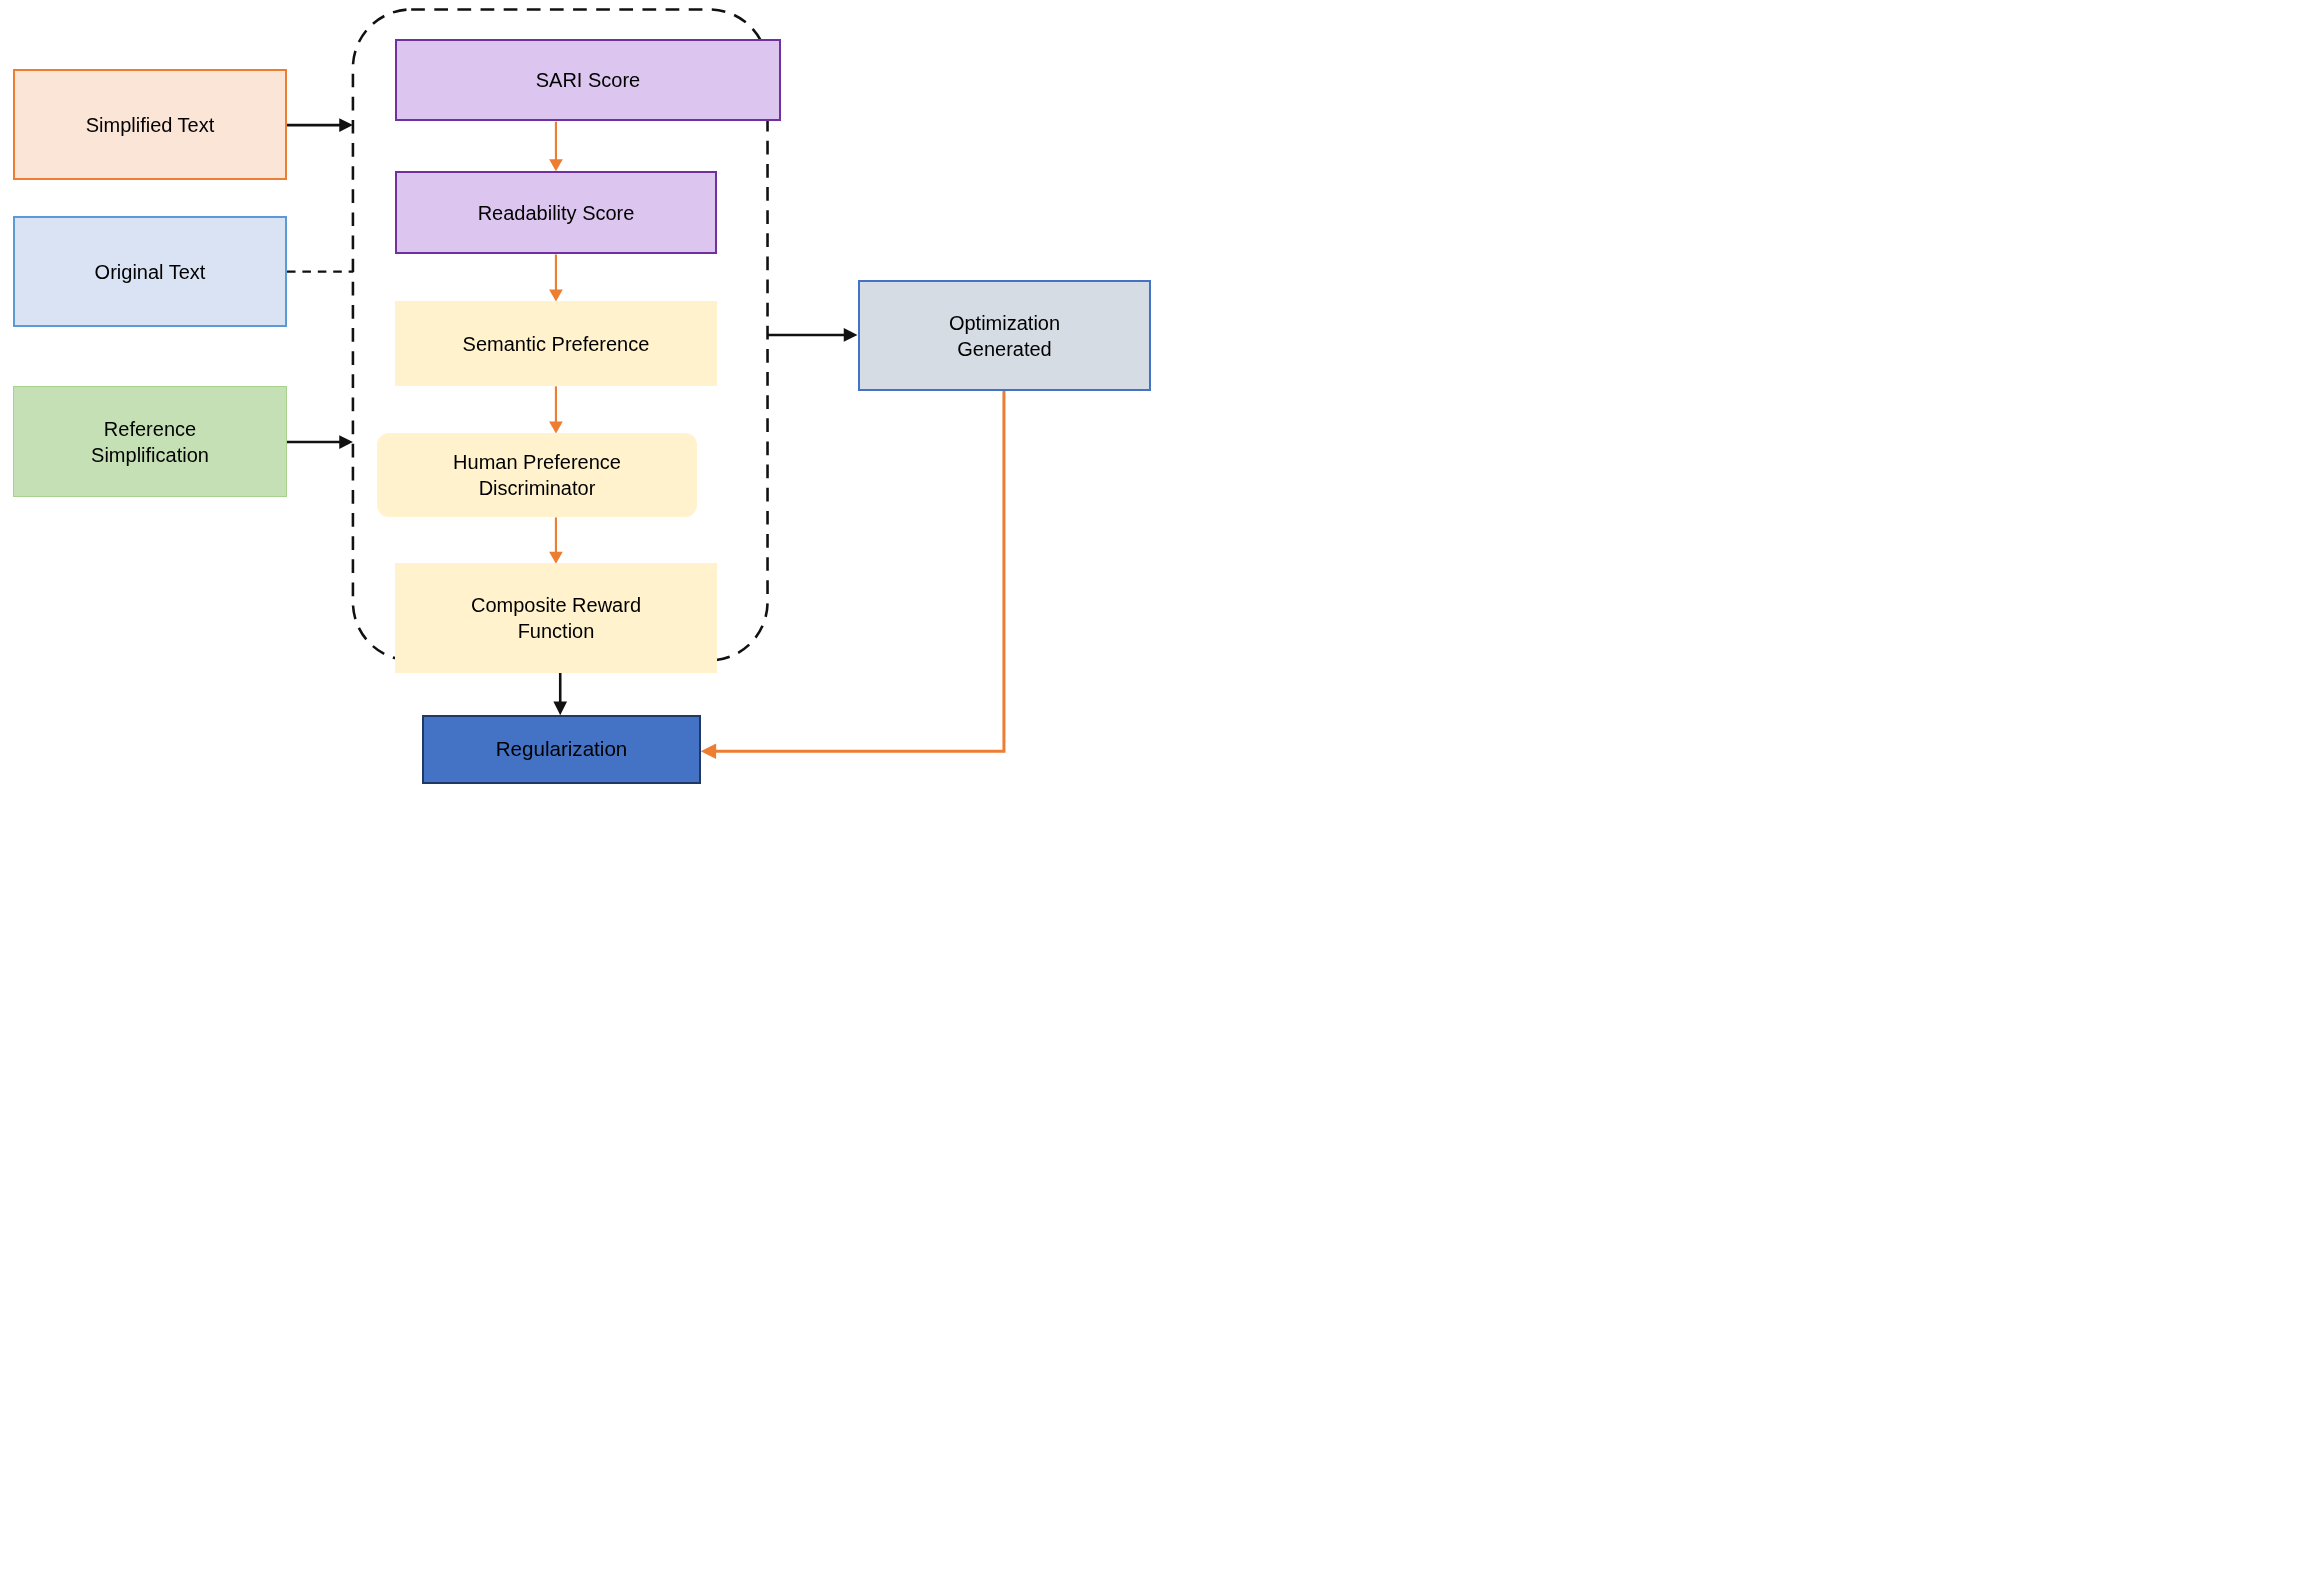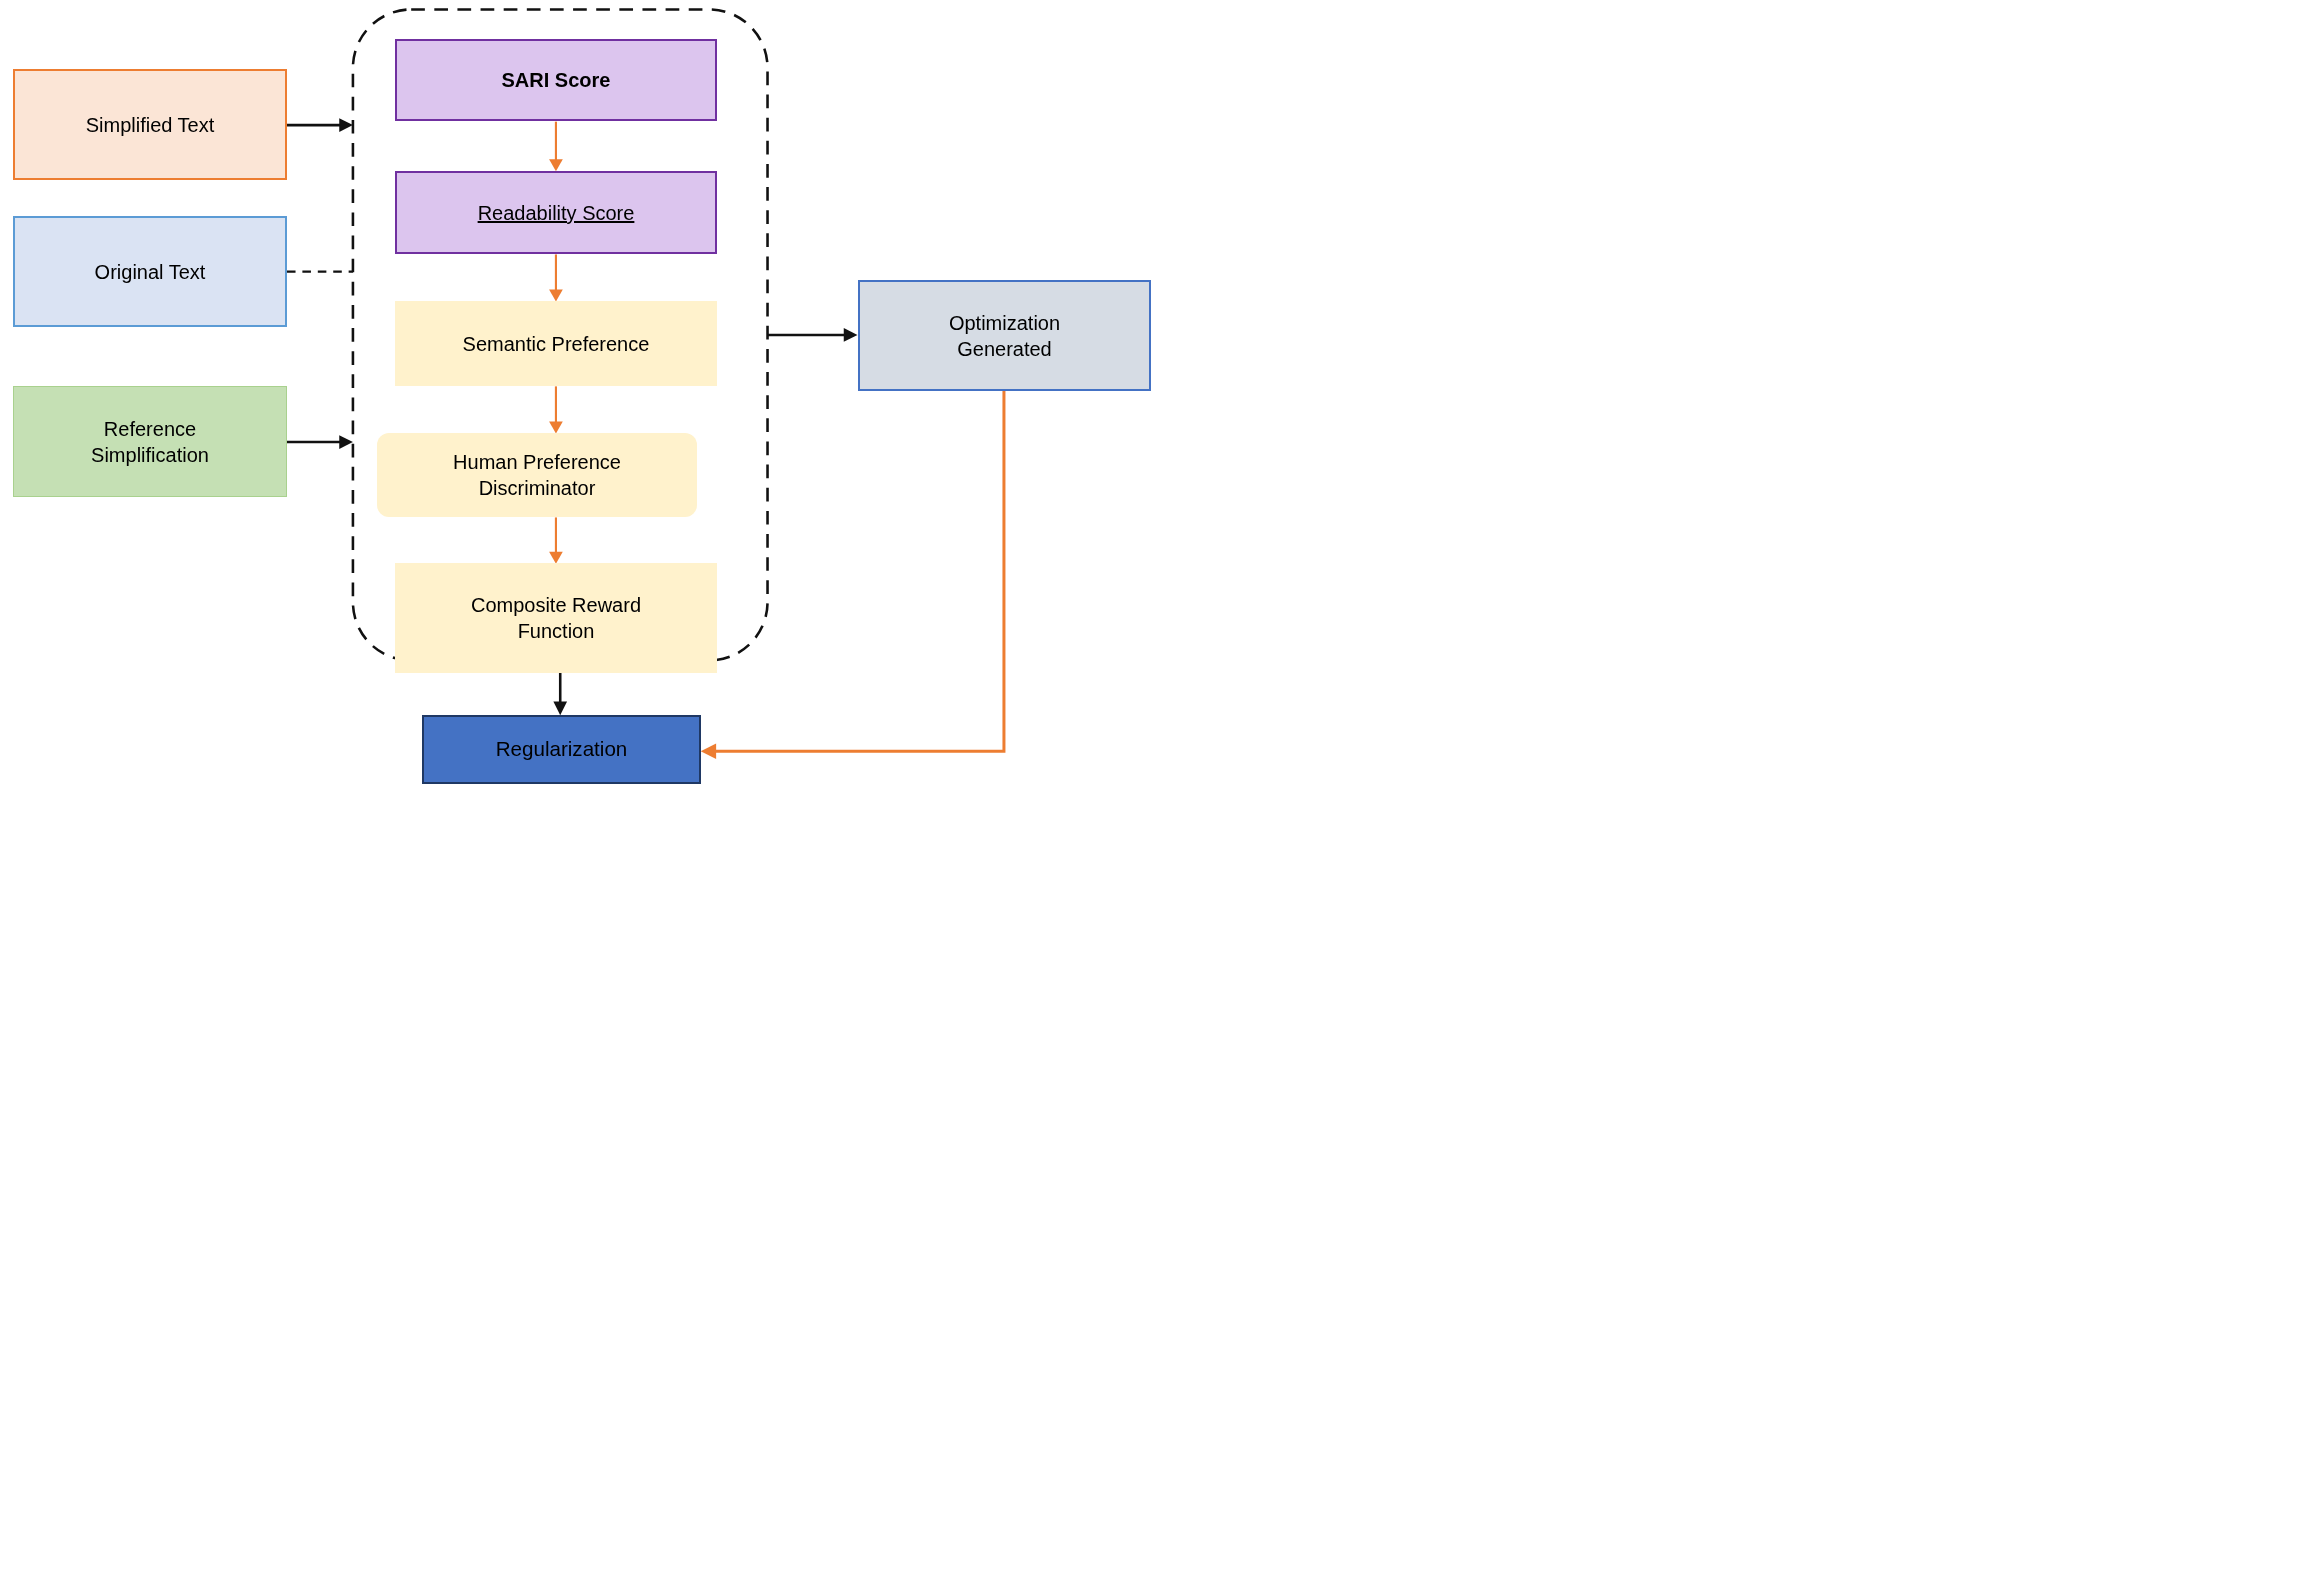--- a/index.html
+++ b/index.html
@@ -98,25 +98,25 @@
   <div class="box input-orange" style="left:13px;top:69px;width:274px;height:111px;">
     <span>Simplified Text</span>
   </div>
 
   <div class="box input-green narrow" style="left:13px;top:386px;width:274px;height:111px;">
     <span>Reference Simplification</span>
   </div>
 
   <div style="position:absolute;left:353px;top:9.4px;width:415px;height:651px;">
 
-    <div class="box step-purple" style="left:42px;top:30px;width:322px;height:82px;font-weight:bold;">
+    <div class="box step-purple" style="left:42px;top:30px;width:386px;height:82px;">
       <span>SARI Score</span>
     </div>
 
-    <div class="box step-purple" style="left:42px;top:162px;width:322px;height:83px;text-decoration:underline;">
+    <div class="box step-purple" style="left:42px;top:162px;width:322px;height:83px;">
       <span>Readability Score</span>
     </div>
 
     <div class="box step-yellow" style="left:42px;top:292px;width:322px;height:85px;">
       <span>Semantic Preference</span>
     </div>
 
     <div class="box step-yellow narrow" style="left:24px;top:424px;width:320px;height:84px;border-radius:12px;">
       <span>Human Preference Discriminator</span>
     </div>

